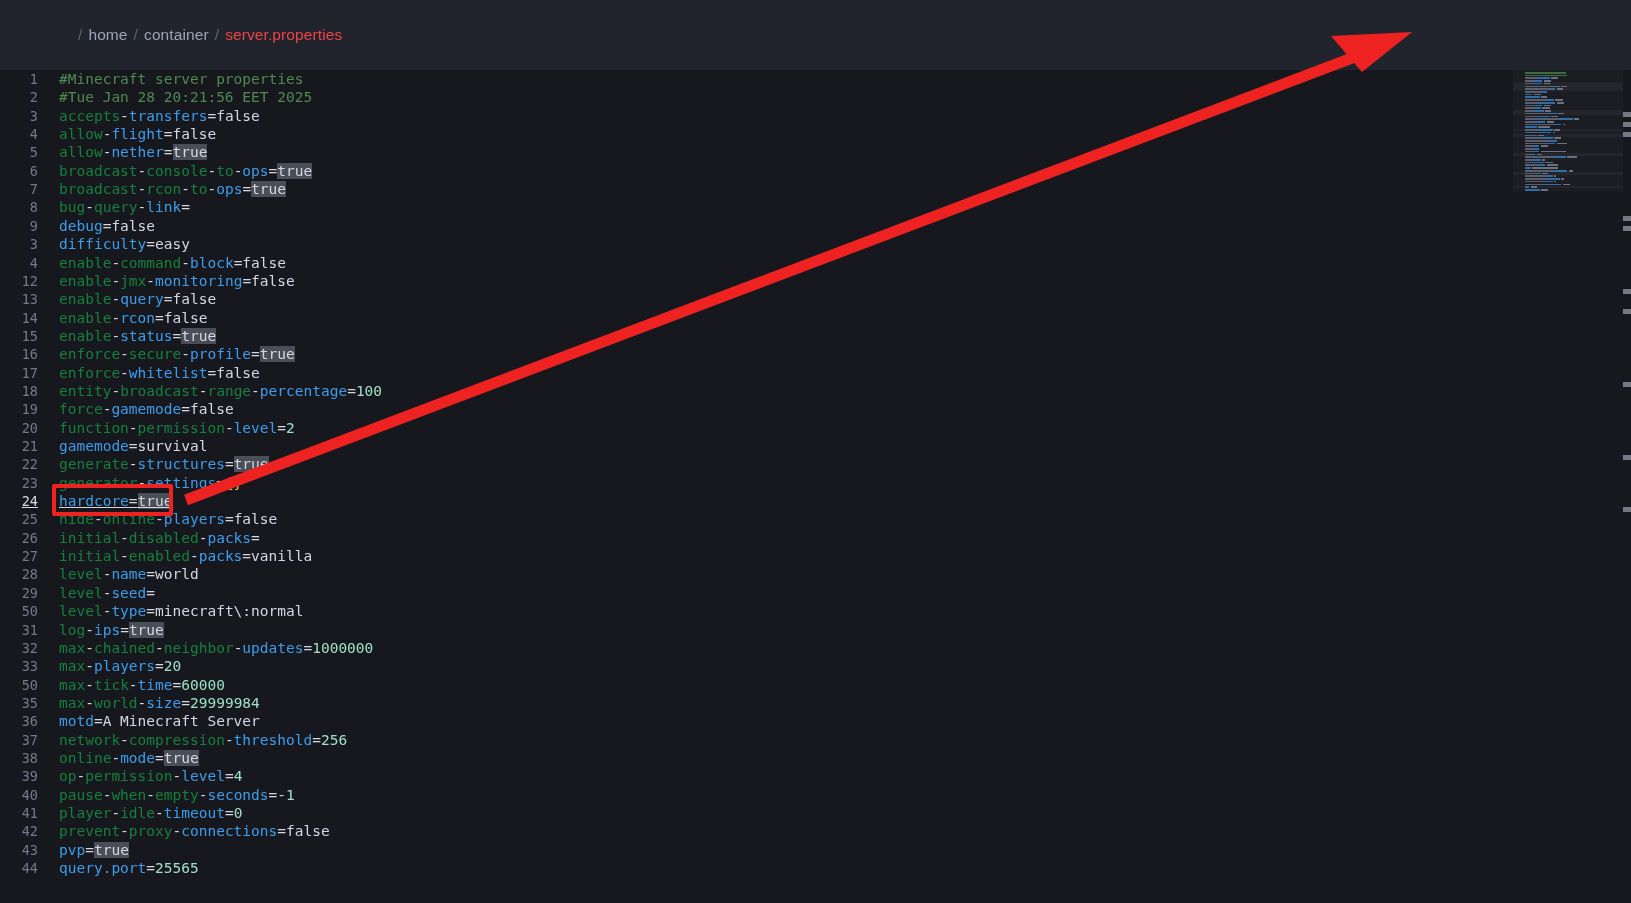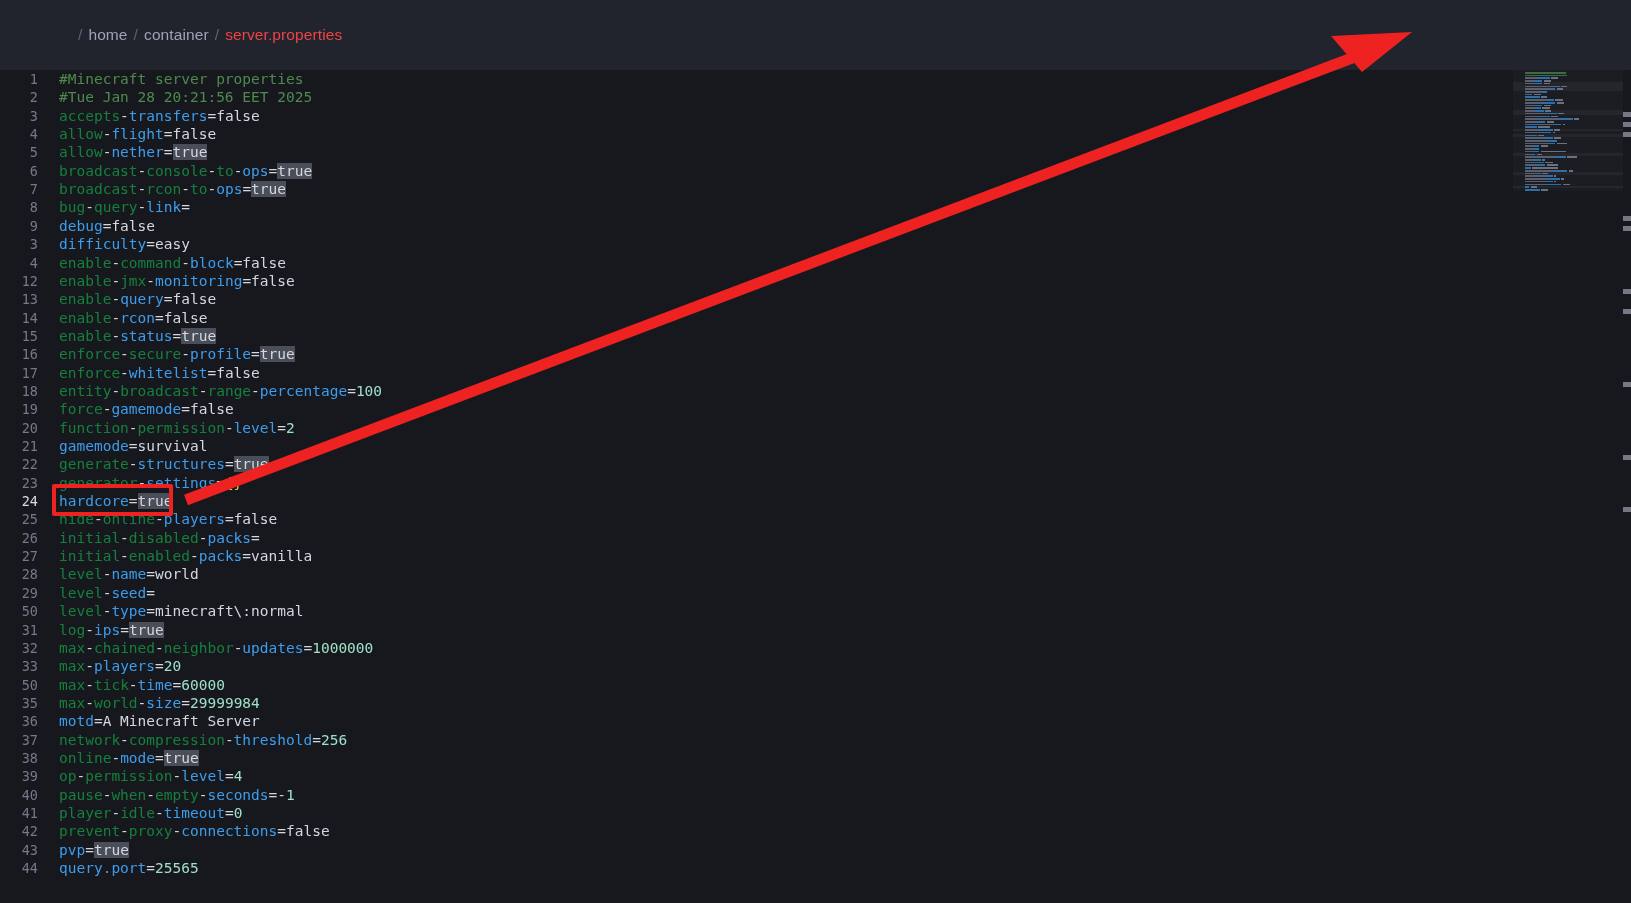--- a/index.html
+++ b/index.html
@@ -87,21 +87,21 @@
   .row .code {
     position: absolute; left: 59px; top: 0;
     color: #d4d7e0;
   }
   .row.active .ln { color: #d8dbe6; }
   .row.active {
     border-top: 1px solid #4b4f5e;
     border-bottom: 1px solid #4b4f5e;
     height: 18.35px;
   }
-  .row.active .ln, .row.active .code { top: -1px; }
+  .row.active .ln, .row.active .code { top: -1px; text-decoration: underline; }
 
   
   .t-comment { color: #4e8a50; }
   .t-key     { color: #15803d; }
   .t-key-b   { color: #3d9dec; }
   .t-punc    { color: #d4d7e0; }
   .t-val     { color: #d4d7e0; }
   .t-num     { color: #9fe0c7; }
   .t-brace   { color: #e8c547; }
   .t-hl      { background: #4a4e58; color: #d4d7e0; }

